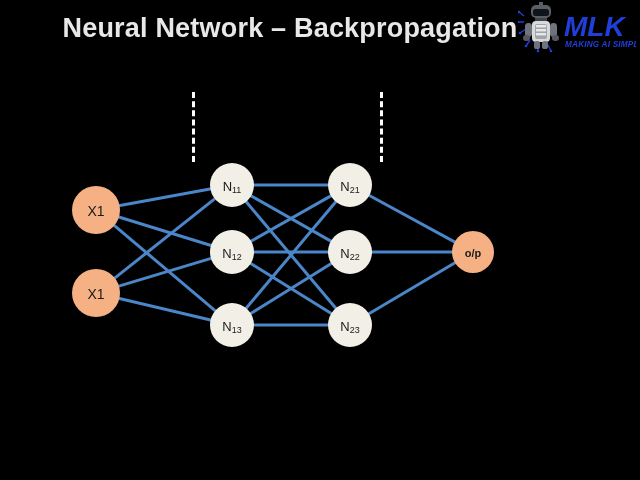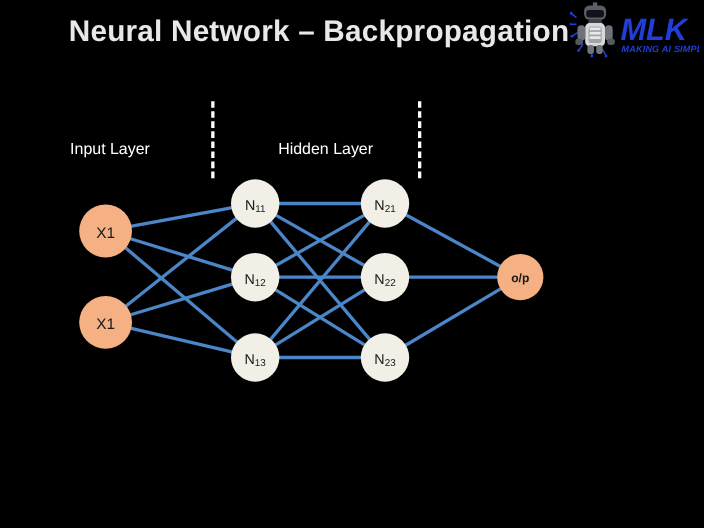--- a/index.html
+++ b/index.html
@@ -164,22 +164,20 @@
         <rect x="34" y="33" width="7" height="6" rx="3" fill="#55595f"></rect>
         <rect x="16" y="39" width="6" height="8" rx="2.6" fill="#6f747c"></rect>
         <rect x="24" y="39" width="6" height="8" rx="2.6" fill="#6f747c"></rect>
       </g>
 
       <text x="46" y="34" font-family="'Liberation Sans', sans-serif" font-size="28" font-weight="bold" font-style="italic" fill="#1f3fd8">MLK</text>
       <text x="47" y="45" font-family="'Liberation Sans', sans-serif" font-size="8.2" font-weight="bold" font-style="italic" fill="#1f3fd8" letter-spacing="0.2">MAKING AI SIMPLE</text>
     </svg>
   </div>
 
-  <div class="layer-label" id="label-input">Input Layer</div>
-  <div class="layer-label" id="label-hidden">Hidden Layer</div>
 
   <div class="divider" id="divider-left"></div>
   <div class="divider" id="divider-right"></div>
 
   <svg id="network" viewBox="0 0 640 230">
     <g id="edge-group">
         <line x1="118.62098145176084" y1="65.84173135077926" x2="211.34606041360968" y2="48.79668007102764" class="edge" stroke="#4a86c8"></line>
         <line x1="117.97591789717768" y1="76.78668052706958" x2="211.9350314851856" y2="105.80346560571908" class="edge" stroke="#4a86c8"></line>
         <line x1="113.56278195098439" y1="84.85088179678827" x2="215.964416479536" y2="171.4404992290194" class="edge" stroke="#4a86c8"></line>
         <line x1="114.01154949246076" y1="138.69671069716352" x2="215.55467220253584" y2="58.05952501563331" class="edge" stroke="#4a86c8"></line>

